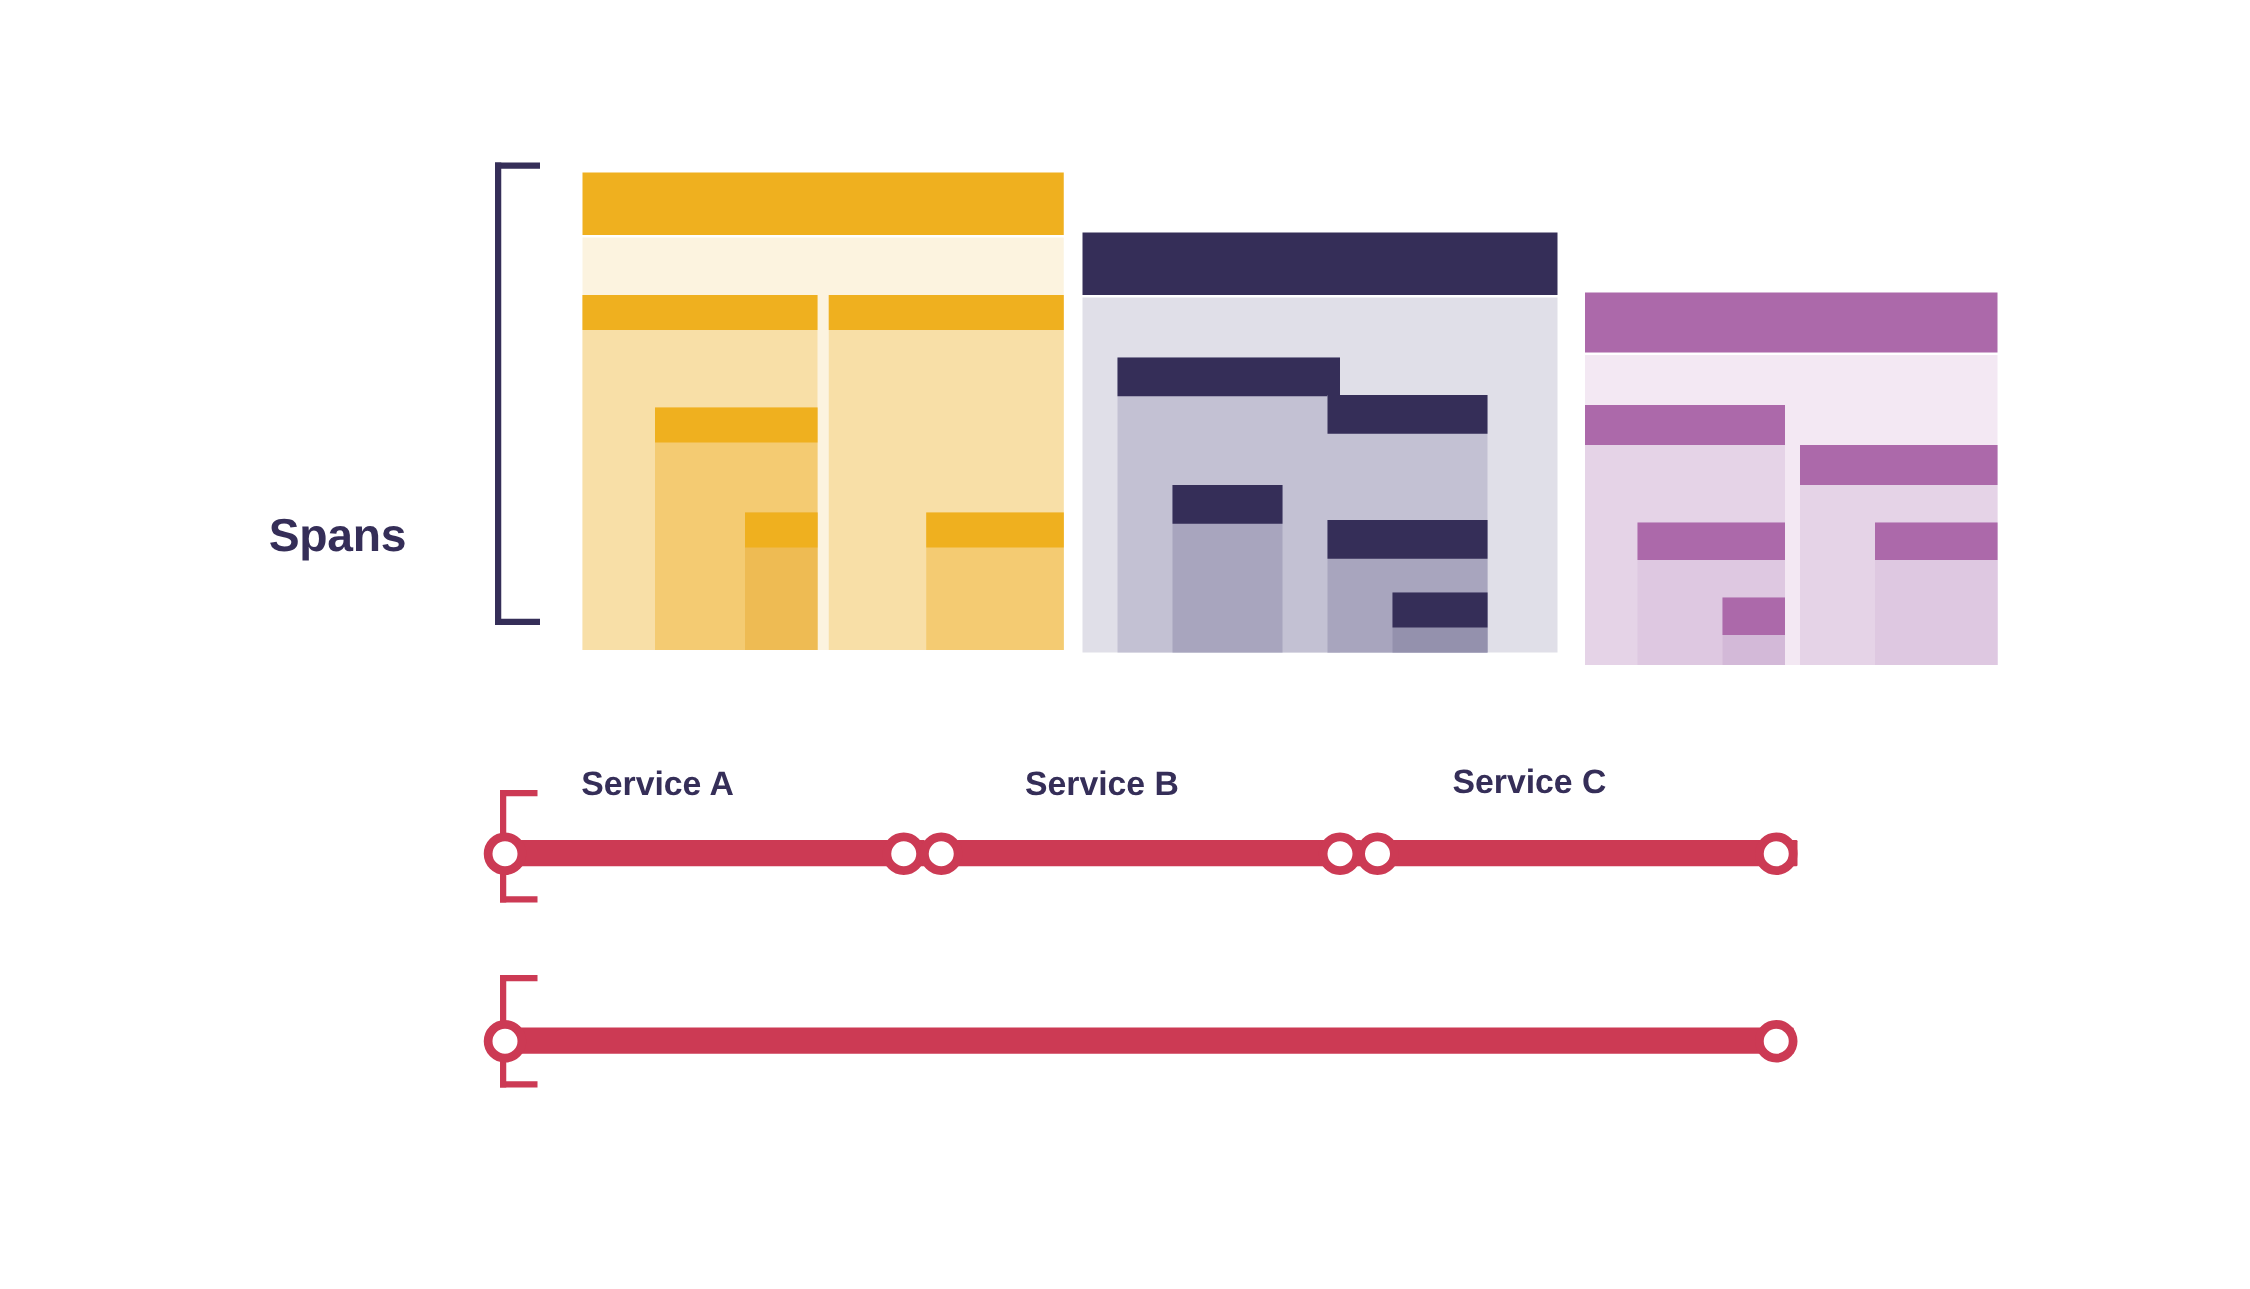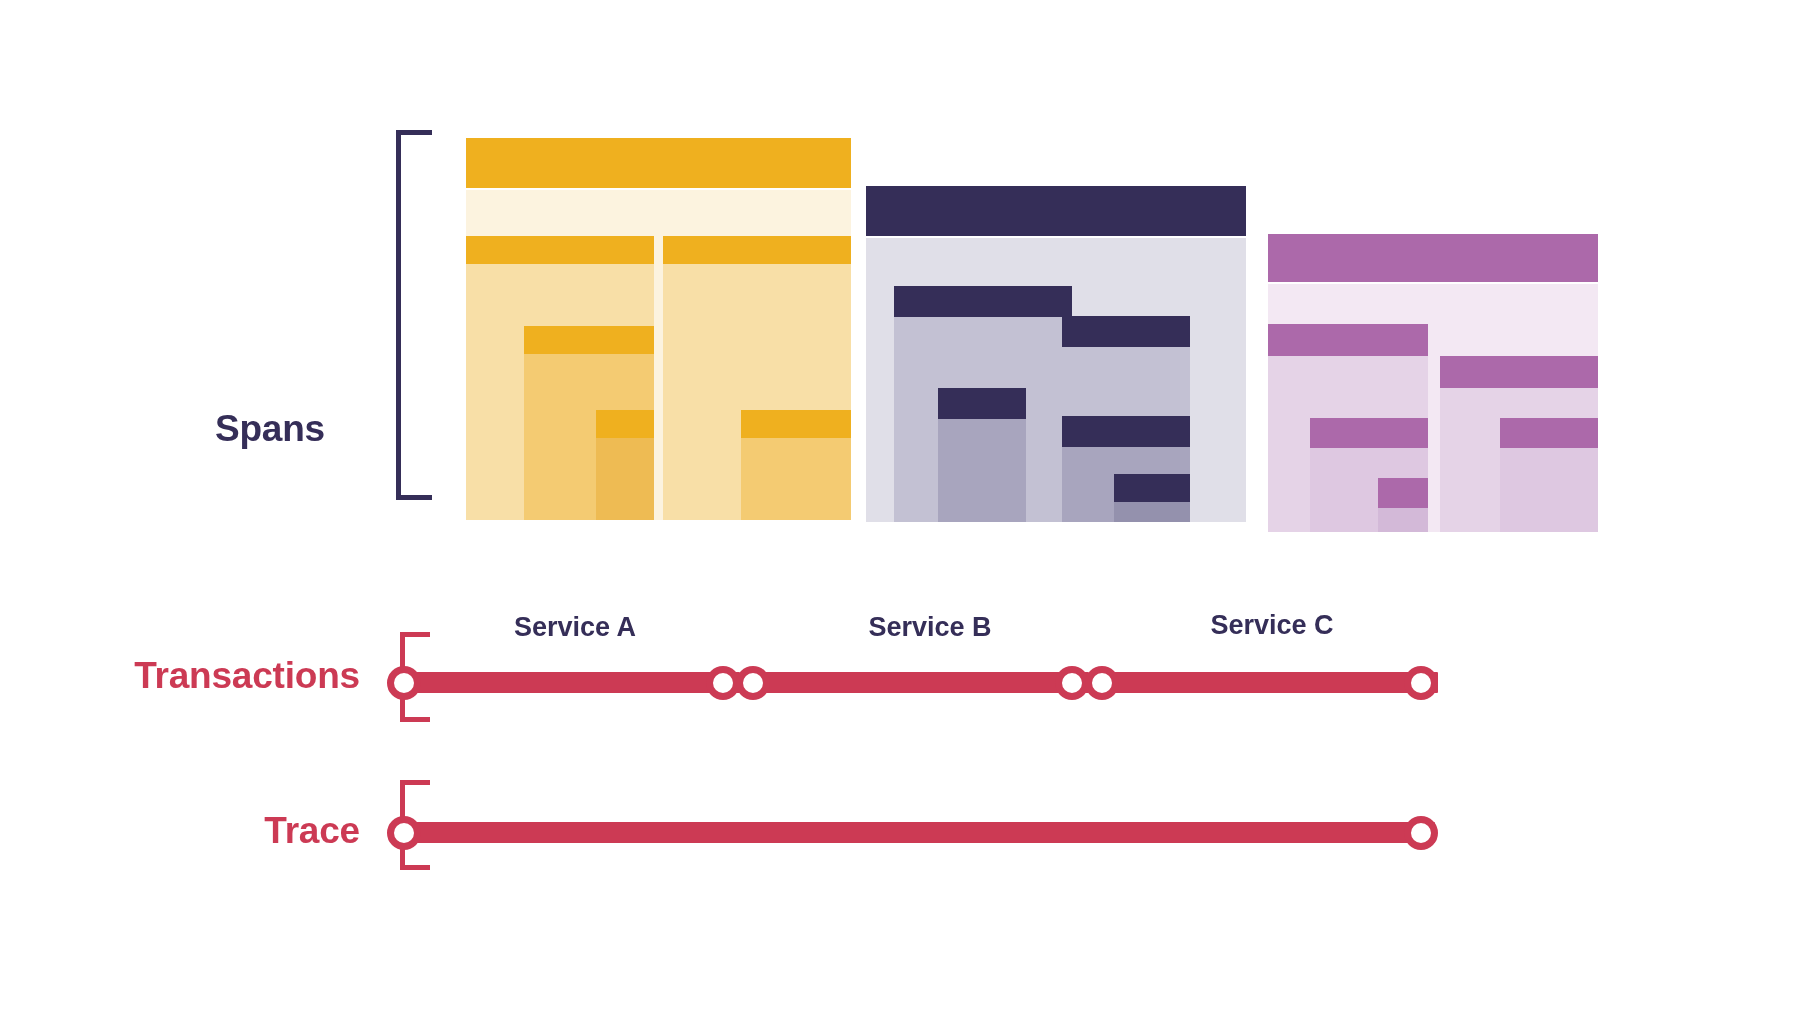--- a/index.html
+++ b/index.html
@@ -98,21 +98,20 @@
     top: 0;
     width: 100%;
   }
 
   
   .service-label {
     position: absolute;
     font-weight: bold;
     font-size: 27px;
     color: #352E58;
-    text-align: center;
     white-space: nowrap;
   }
 
   
   .timeline-seg {
     position: absolute;
     height: 21px;
     background: #CC3A54;
     border-radius: 1px;
   }
@@ -125,22 +124,20 @@
     border: 7px solid #CC3A54;
     box-sizing: border-box;
   }
 </style>
 </head>
 <body>
 
 <div id="stage">
 
   <div class="row-label label-spans">Spans</div>
-  <div class="row-label label-transactions">Transactions</div>
-  <div class="row-label label-trace">Trace</div>
 
   <div class="bracket bracket-spans"></div>
   <div class="bracket bracket-transactions"></div>
   <div class="bracket bracket-trace"></div>
 
   <div id="dynamic-layer">
       <div class="service-group" style="left: 466px; top: 138px;">
         <div class="span-block" style="left: 0px; top: 0px; width: 385px; height: 50px; background: rgb(239, 176, 31);"></div>
         <div class="span-block" style="left: 0px; top: 52px; width: 385px; height: 330px; background: rgb(252, 243, 223);"></div>
         <div class="span-block" style="left: 0px; top: 98px; width: 188px; height: 284px; background: rgb(248, 223, 167);">

